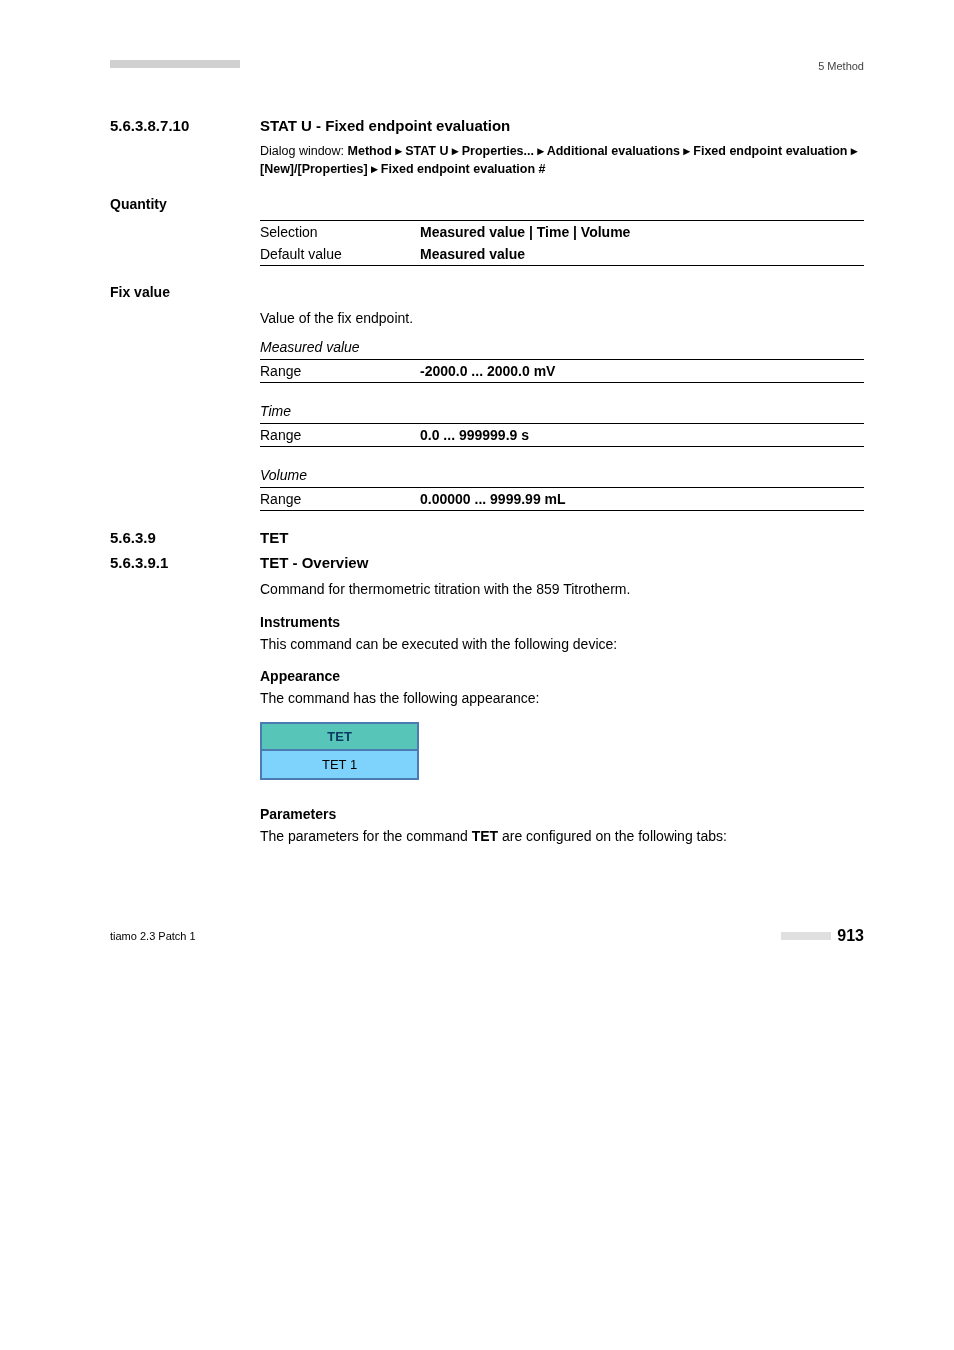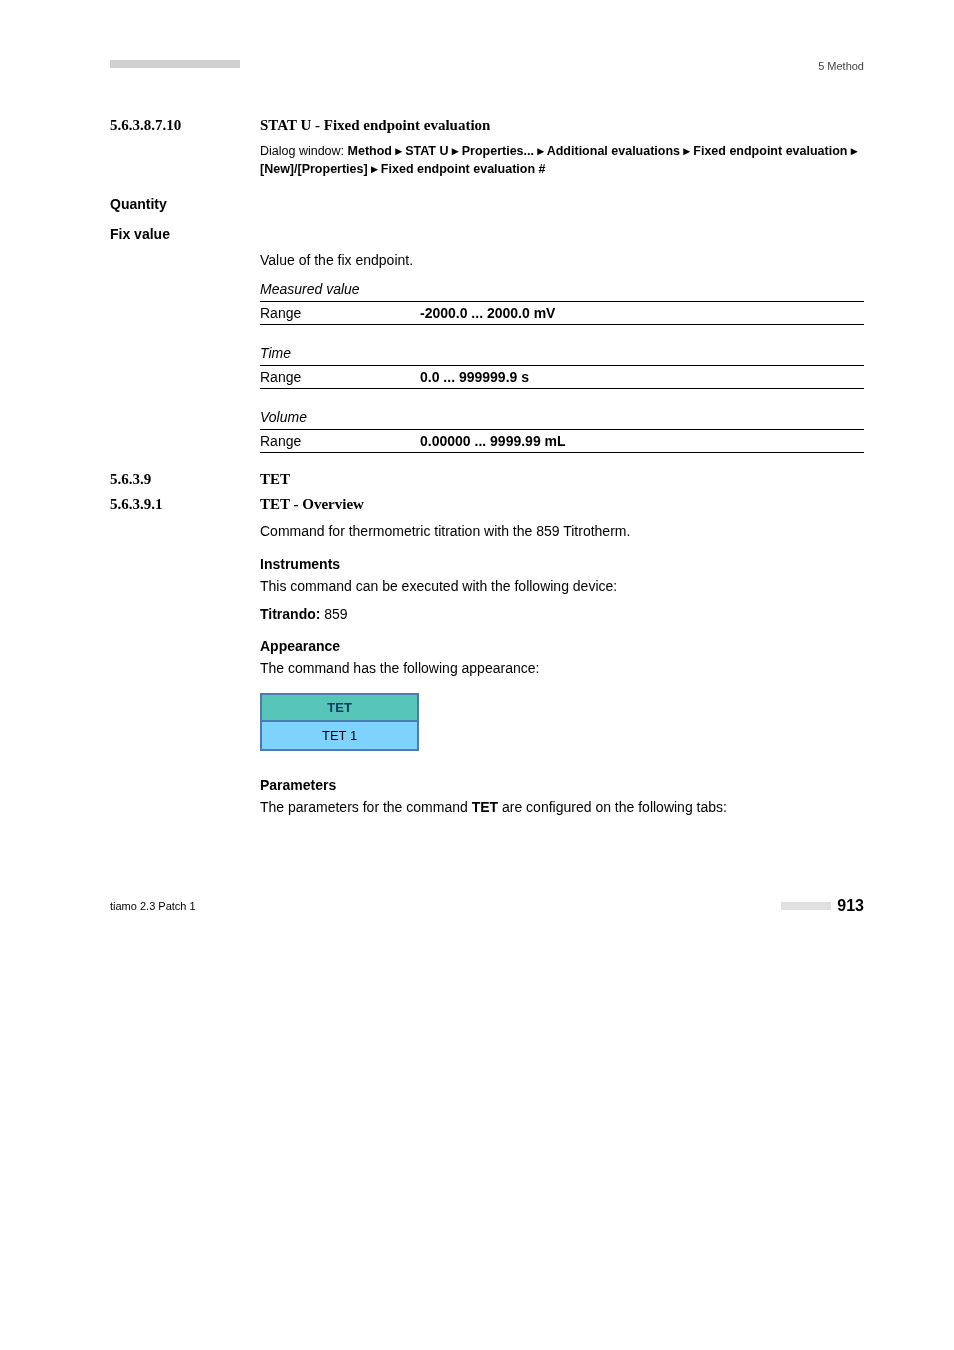--- a/index.html
+++ b/index.html
@@ -25,21 +25,20 @@
     width: 130px; height: 8px;
     background: #d0d0d0;
   }
   .header-right {
     font-size: 11px;
   }
   .sec-row {
     display: flex;
     align-items: flex-start;
     margin-bottom: 8px;
-    font-family: Liberation Serif, serif;
   }
   .sec-num {
     width: 150px;
     flex-shrink: 0;
     font-size: 15px;
     font-weight: 700;
   }
   .sec-title {
     font-size: 15px;
     font-weight: 700;
@@ -146,20 +145,32 @@
     <div class="sec-title">STAT U - Fixed endpoint evaluation</div>
   </div>
   <div class="indent-block">
     <div class="dialog-line">
       <span class="lbl">Dialog window: </span><span class="path">Method ▸ STAT U ▸ Properties... ▸ Additional evaluations ▸ Fixed endpoint evaluation ▸ [New]/[Properties] ▸ Fixed endpoint evaluation #</span>
     </div>
   </div>
 
   <div class="quantity-lbl">Quantity</div>
   <div class="indent-block">
+    <table class="kv-table">
+      <tbody>
+          <tr class="hr-top">
+        <td>Selection</td>
+        <td class="bold">Measured value | Time | Volume</td>
+      </tr>
+      <tr class="hr-bot">
+        <td>Default value</td>
+        <td class="bold">Measured value</td>
+      </tr>
+    </tbody>
+      </table>
   </div>
 
   <div class="fix-lbl">Fix value</div>
   <div class="indent-block">
     <div class="body-text">Value of the fix endpoint.</div>
 
     <div class="italic body-text" style="margin-bottom:0">Measured value</div>
     <table class="kv-table">
       <tbody>
           <tr class="hr-top hr-bot">
@@ -197,23 +208,20 @@
 
   <div class="sec-row" style="margin-top:0">
     <div class="sec-num">5.6.3.9.1</div>
     <div class="sec-title">TET - Overview</div>
   </div>
   <div class="indent-block">
     <div class="body-text">Command for thermometric titration with the 859 Titrotherm.</div>
 
     <div class="sub-heading">Instruments</div>
     <div class="body-text">This command can be executed with the following device:</div>
-    <div class="body-text">
-      <span class="bold">Titrando:</span><span> 859</span>
-    </div>
 
     <div class="sub-heading">Appearance</div>
     <div class="body-text">The command has the following appearance:</div>
 
     <div class="tet-card">
       <div class="tet-card-top">TET</div>
       <div class="tet-card-bot">TET 1</div>
     </div>
 
     <div class="sub-heading">Parameters</div>

